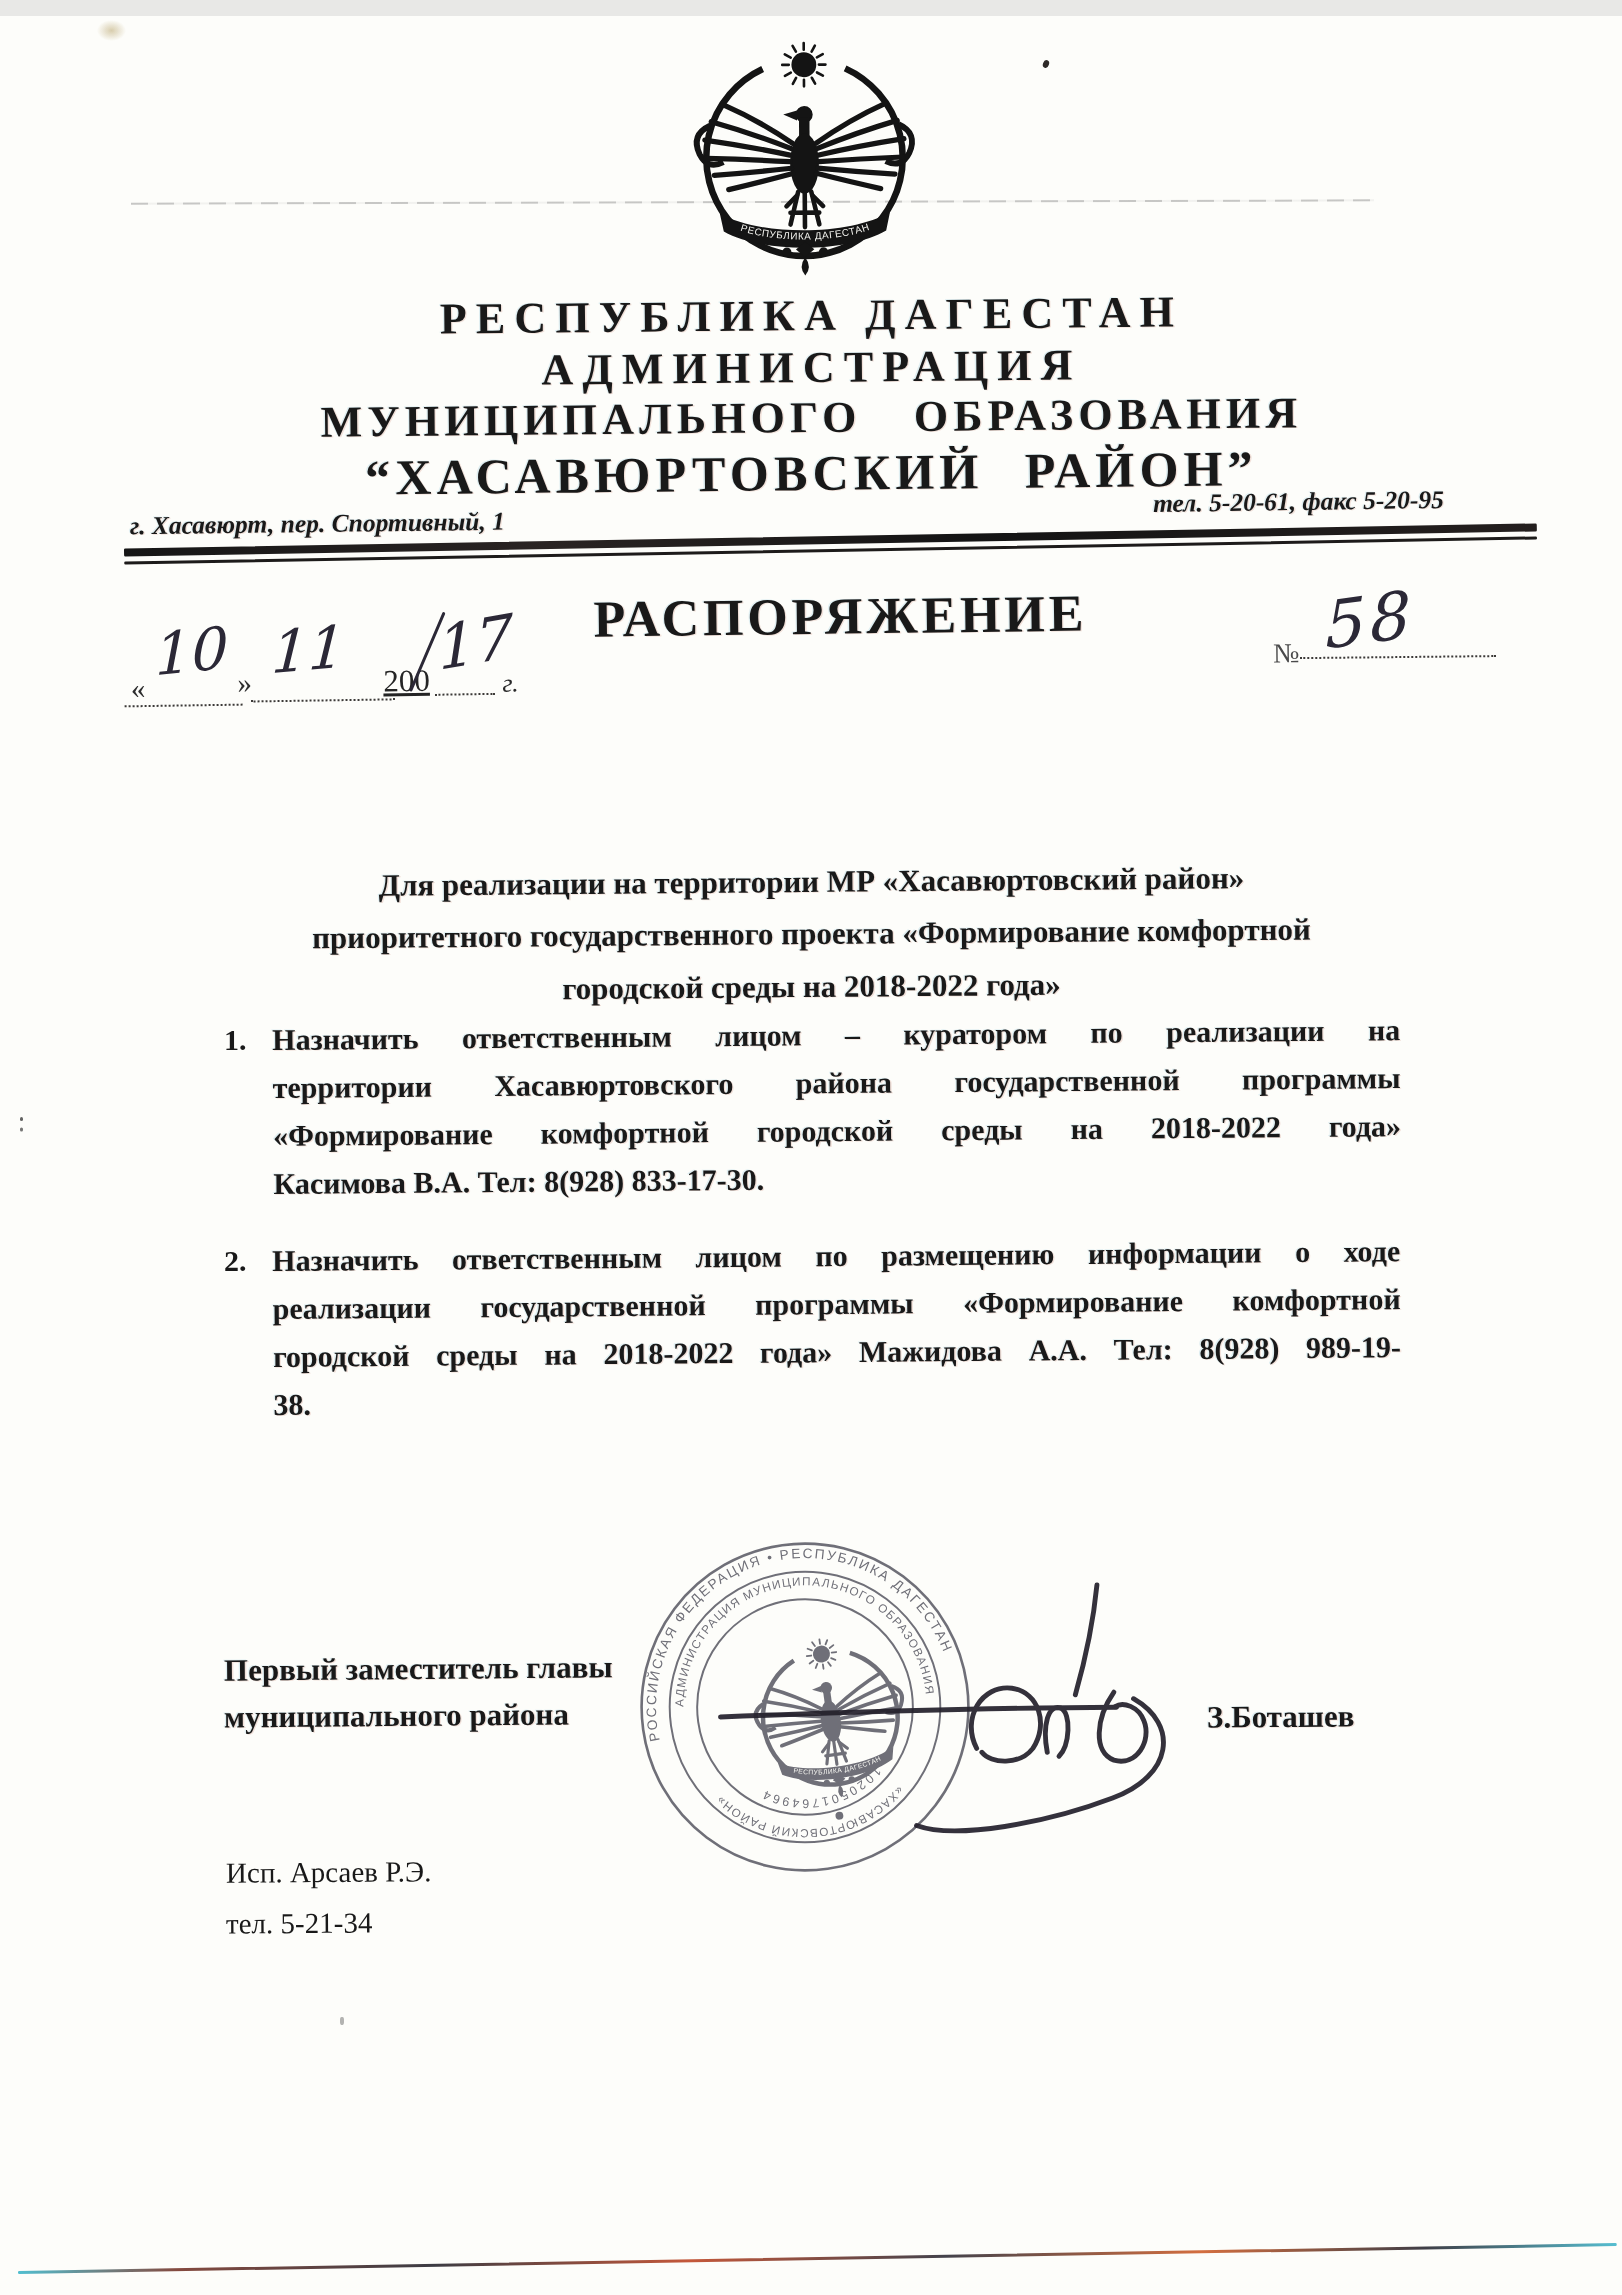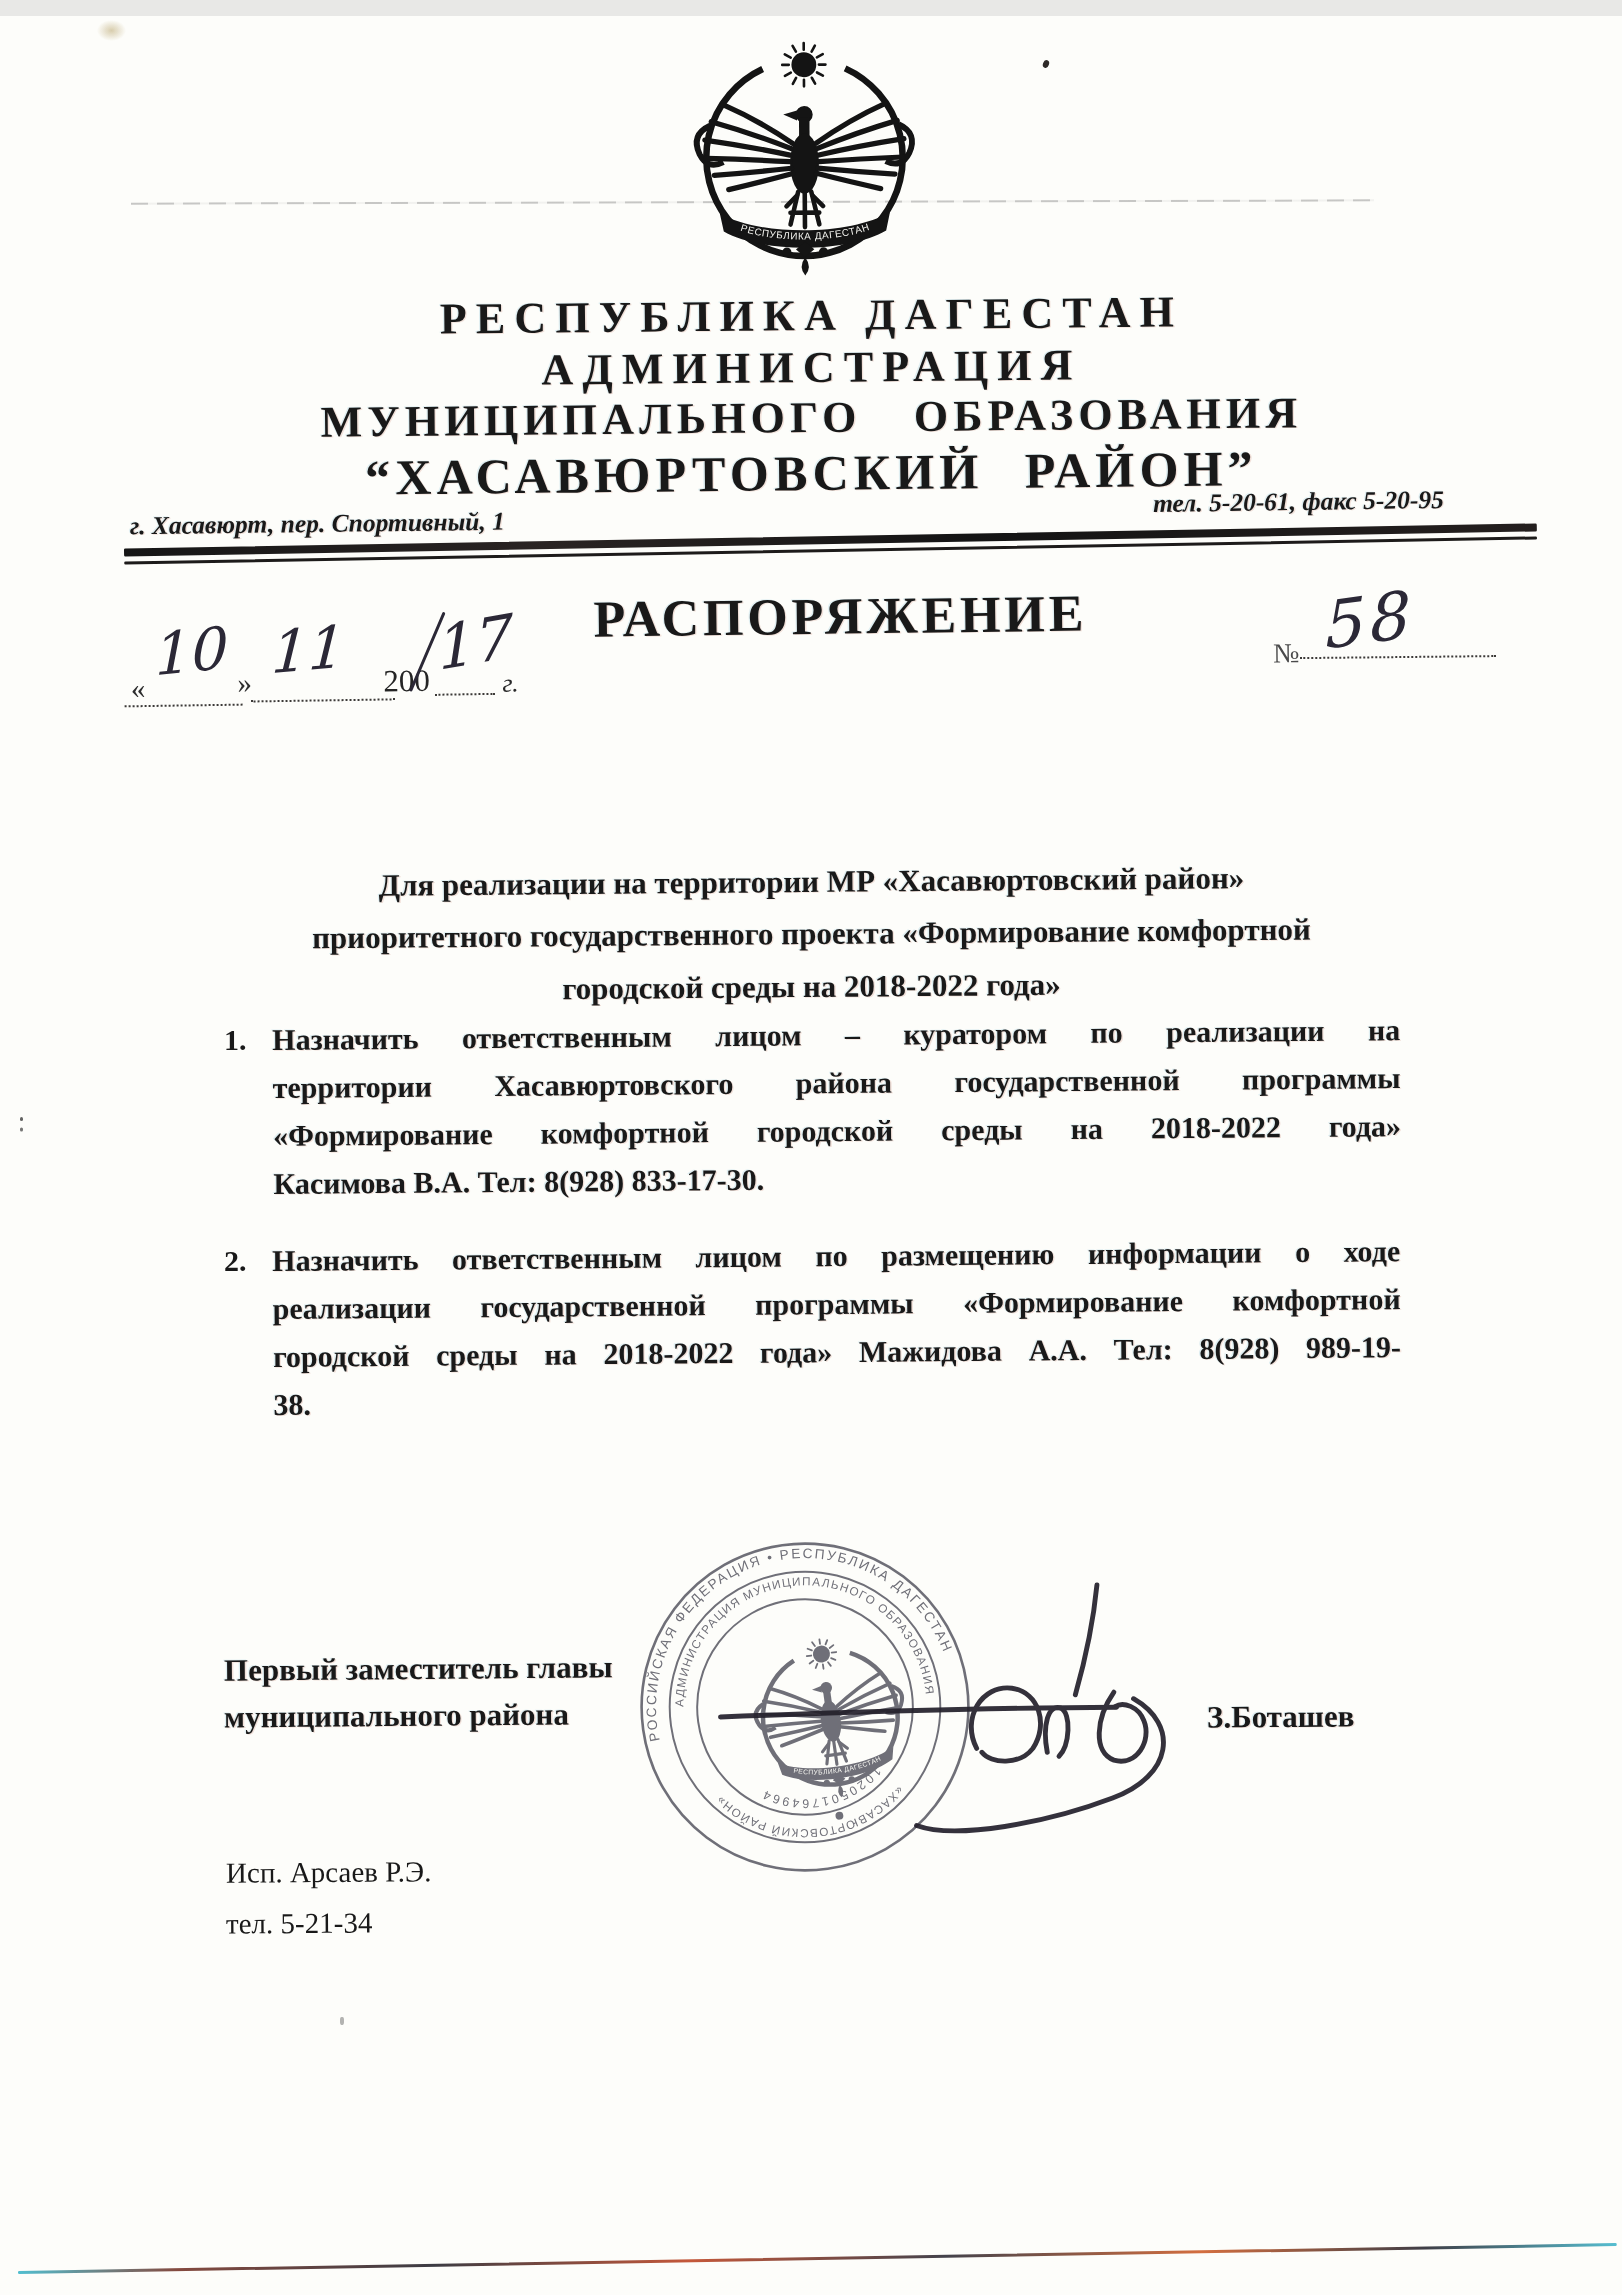--- a/index.html
+++ b/index.html
@@ -25,21 +25,21 @@
   .doctitle{position:absolute;left:0;top:571px;width:1623px;text-align:center;text-indent:58px;
     font-size:52px;font-weight:700;letter-spacing:3.9px;transform:rotate(-.7deg);white-space:nowrap;}
   .date-area{position:absolute;left:124px;top:589px;width:589px;height:118px;transform:rotate(-.85deg);}
   .num-area{position:absolute;left:1269px;top:569px;width:275px;height:92px;transform:rotate(-.6deg);}
   .hw{position:absolute;font-family:"DejaVu Serif",serif;font-style:italic;font-weight:400;color:#2b2836;white-space:nowrap;}
   .hw10{left:31px;top:9.2px;font-size:58px;transform:rotate(-5deg) skewX(-6deg);}
   .hw11{left:148px;top:9.2px;font-size:58px;transform:rotate(-4deg) skewX(-8deg);}
   .hw17{left:314px;top:2.6px;font-size:60px;transform:rotate(-9deg) skewX(-8deg);}
   .hw58{left:56px;top:-2.6px;font-size:65px;transform:rotate(-7deg) skewX(-7deg);letter-spacing:3.9px;}
   .dq{position:absolute;font-size:29px;color:#2e2e2e;}
-  .pr200{position:absolute;left:259px;top:58px;font-size:31px;color:#242424;}
+  .pr200{position:absolute;left:259px;top:58px;font-size:31px;color:#242424;text-decoration:underline;}
   .gsuf{position:absolute;left:378px;top:65px;font-size:26px;font-style:italic;color:#2a2a2a;}
   .slash{position:absolute;left:302px;top:3.9px;width:3.3px;height:86px;background:#2b2836;transform:rotate(24deg);border-radius:2px;}
   .ul{position:absolute;height:0;border-bottom:2.6px dotted #3c3a38;}
   .numlabel{position:absolute;left:3.9px;top:51px;font-size:27.5px;color:#4a4a4a;letter-spacing:1.3px;}
   
   .introline{position:absolute;left:0;width:1623px;text-align:center;font-size:31px;font-weight:700;
     transform:rotate(-.5deg);white-space:nowrap;}
   .items{position:absolute;left:224px;top:1000px;width:1177px;}
   .item{position:relative;}
   .item + .item{margin-top:29px;}

